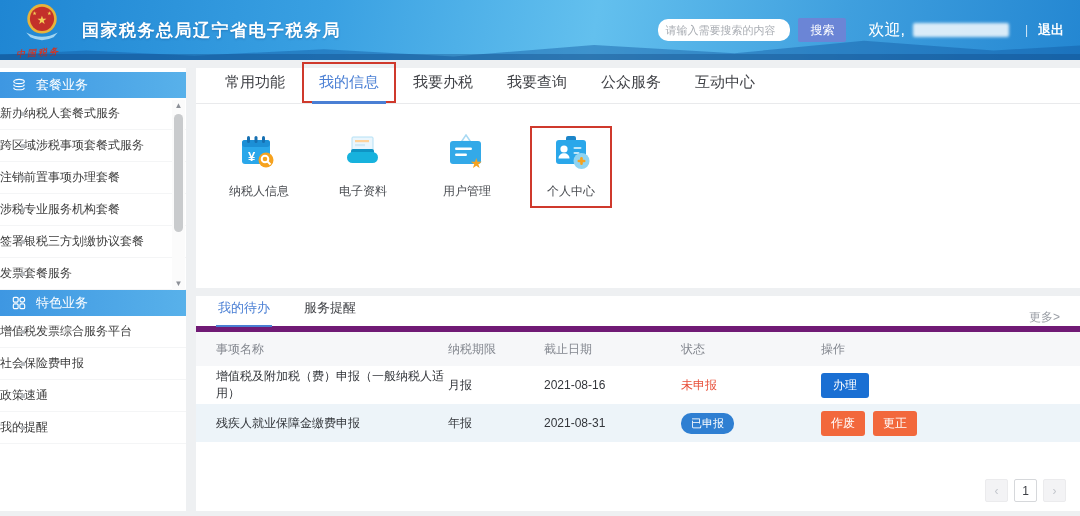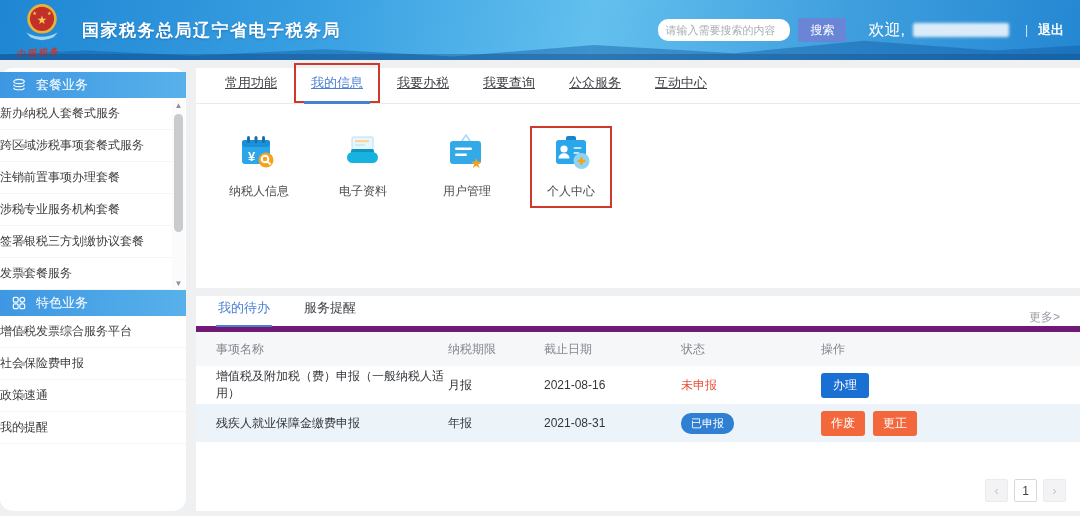--- a/index.html
+++ b/index.html
@@ -22,41 +22,41 @@
   .search-input { width:132px; height:22px; border:none; border-radius:10px; font-size:11px; padding:0 7px; color:#333; outline:none; }
   .search-input::placeholder { color:#a9adb3; }
   .search-btn { width:48px; height:24px; border:none; border-radius:2px; background:#6b85d6; color:#fff; font-size:12px; cursor:pointer; }
   .welcome { color:#fff; font-size:16px; margin-left:14px; }
   .blur-name { width:96px; height:14px; border-radius:2px; background:rgba(255,255,255,.82); filter:blur(1.6px); }
   .hdr-divider { color:rgba(255,255,255,.8); font-size:12px; margin:0 2px 0 8px; }
   .logout { color:#fff; font-size:13px; font-weight:bold; text-decoration:none; cursor:pointer; }
 
   
   .body-wrap { display:flex; gap:10px; padding:8px 0 5px 0; height:456px; }
-  .sidebar { position:relative; flex:none; width:186px; background:#fff; padding-top:4px;border-radius:13px; }
+  .sidebar { position:relative; flex:none; width:186px; background:#fff; padding-top:4px; }
   .content { flex:1; display:flex; flex-direction:column; gap:8px; }
   .panel { background:#fff; }
   .panel-top { height:220px; }
   .panel-bottom { position:relative; flex:1; }
 
   
   .sb-header { height:26px; display:flex; align-items:center; gap:10px; padding-left:12px;
     background:linear-gradient(90deg,#3e97e2,#58b1ea); color:#fff; font-size:13px; cursor:pointer; }
   .sb-ico { display:inline-flex; width:14px; height:14px; }
   .sb-item { position:relative; height:32px; display:flex; align-items:center; 
     font-size:12px; color:#3c3c3c; border-bottom:1px solid #f4f5f6; cursor:pointer; }
   .bullet { position:absolute; left:21px; width:4px; height:4px; background:#b9bcbf; }
   .sb-scroll { position:absolute; top:32px; right:1px; width:13px; height:190px; background:#fbfbfb; z-index:4; }
   .sb-arrow { position:absolute; left:0; width:13px; height:12px; font-size:8px; color:#8c9097; text-align:center; line-height:12px; cursor:pointer; }
   .sb-arrow.up { top:0; } .sb-arrow.down { bottom:0; }
   .sb-thumb { position:absolute; left:2px; top:14px; width:9px; height:118px; background:#c9cbcd; border-radius:5px; cursor:grab; }
 
   
   .tabs { display:flex; align-items:flex-end; height:36px; border-bottom:1px solid #e9eaec; padding:0 12px; }
-  .tab { position:relative; padding:9px 15px; font-size:13px; color:#404247; cursor:pointer; border:2px solid transparent;text-decoration:underline; }
+  .tab { position:relative; padding:9px 15px; font-size:15px; color:#404247; cursor:pointer; border:2px solid transparent; }
   .tab.active { color:#4a7fd4; border-color:#cf392c; }
   .tab.active::after { content:""; position:absolute; left:8px; right:8px; bottom:-3px; height:3px; background:#4a7fd4; }
 
   
   .shortcuts { display:flex; padding:22px 0 0 22px; }
   .shortcut { width:82px; margin-right:22px; display:flex; flex-direction:column; align-items:center;
     padding:6px 2px; border:2px solid transparent; cursor:pointer; }
   .shortcut.highlighted { border-color:#cf392c; }
   .shortcut .ico { width:48px; height:40px; }
   .shortcut .lbl { margin-top:9px; font-size:12px; color:#4a4d52; white-space:nowrap; }

